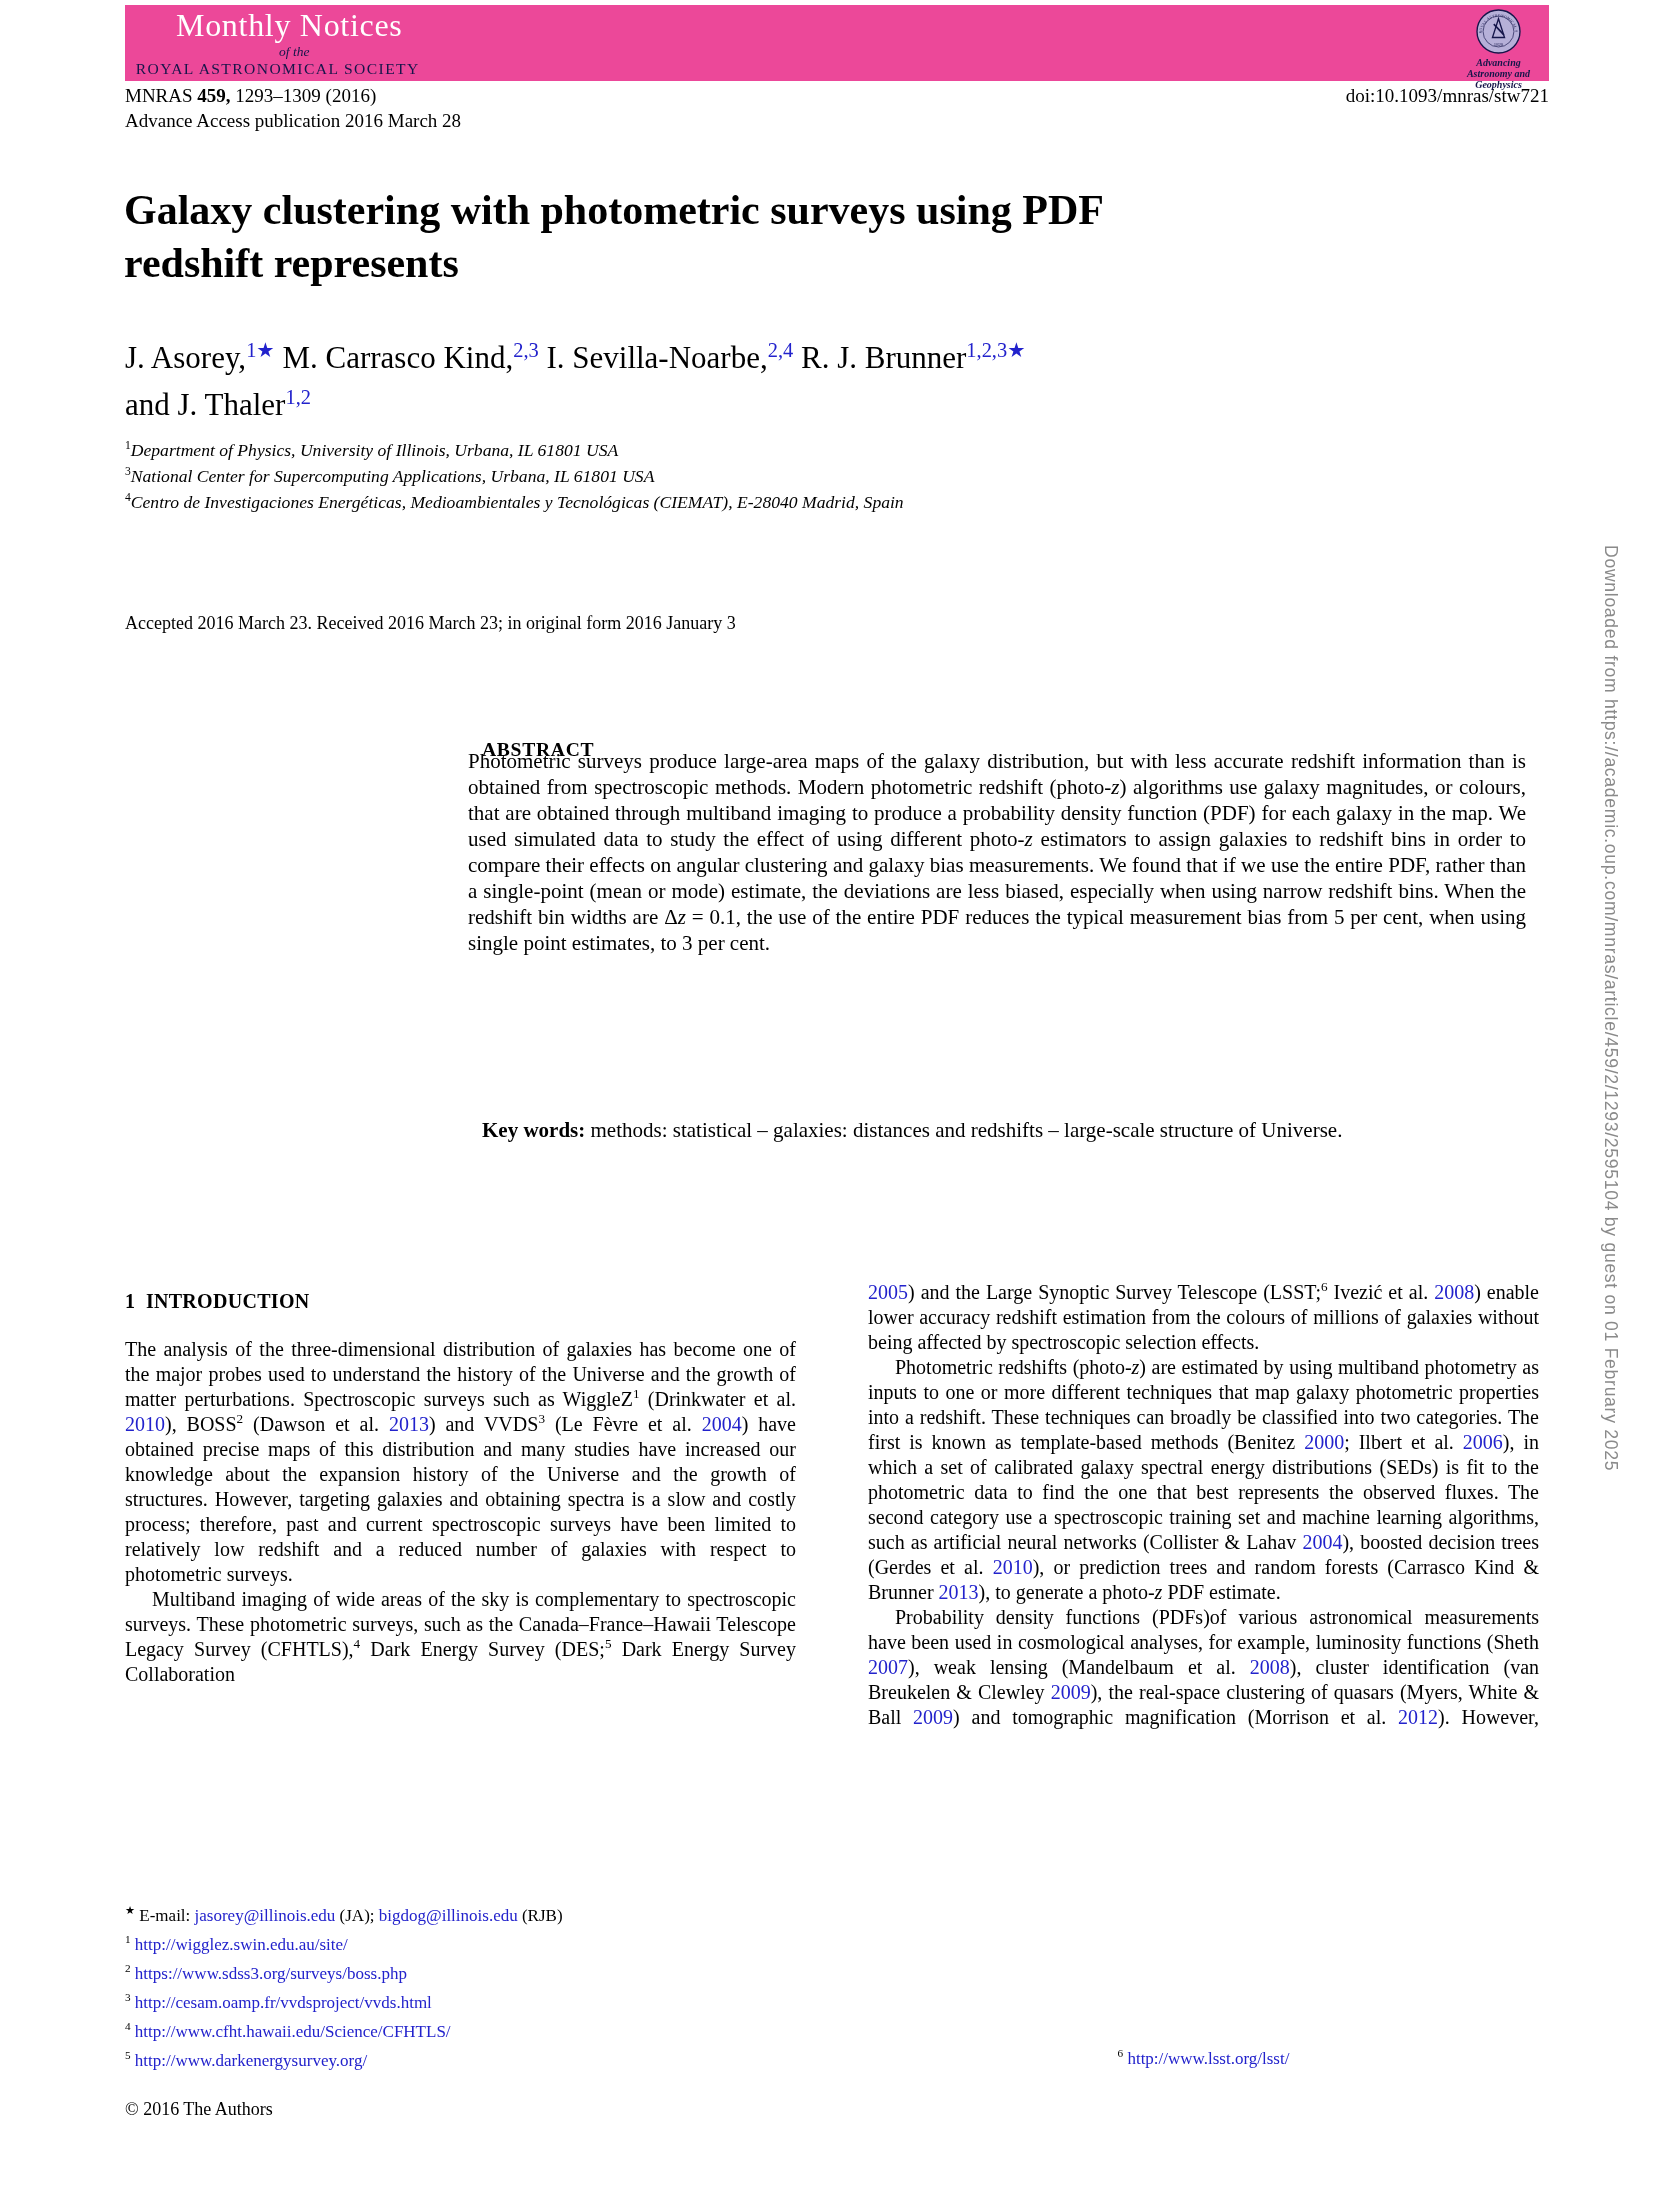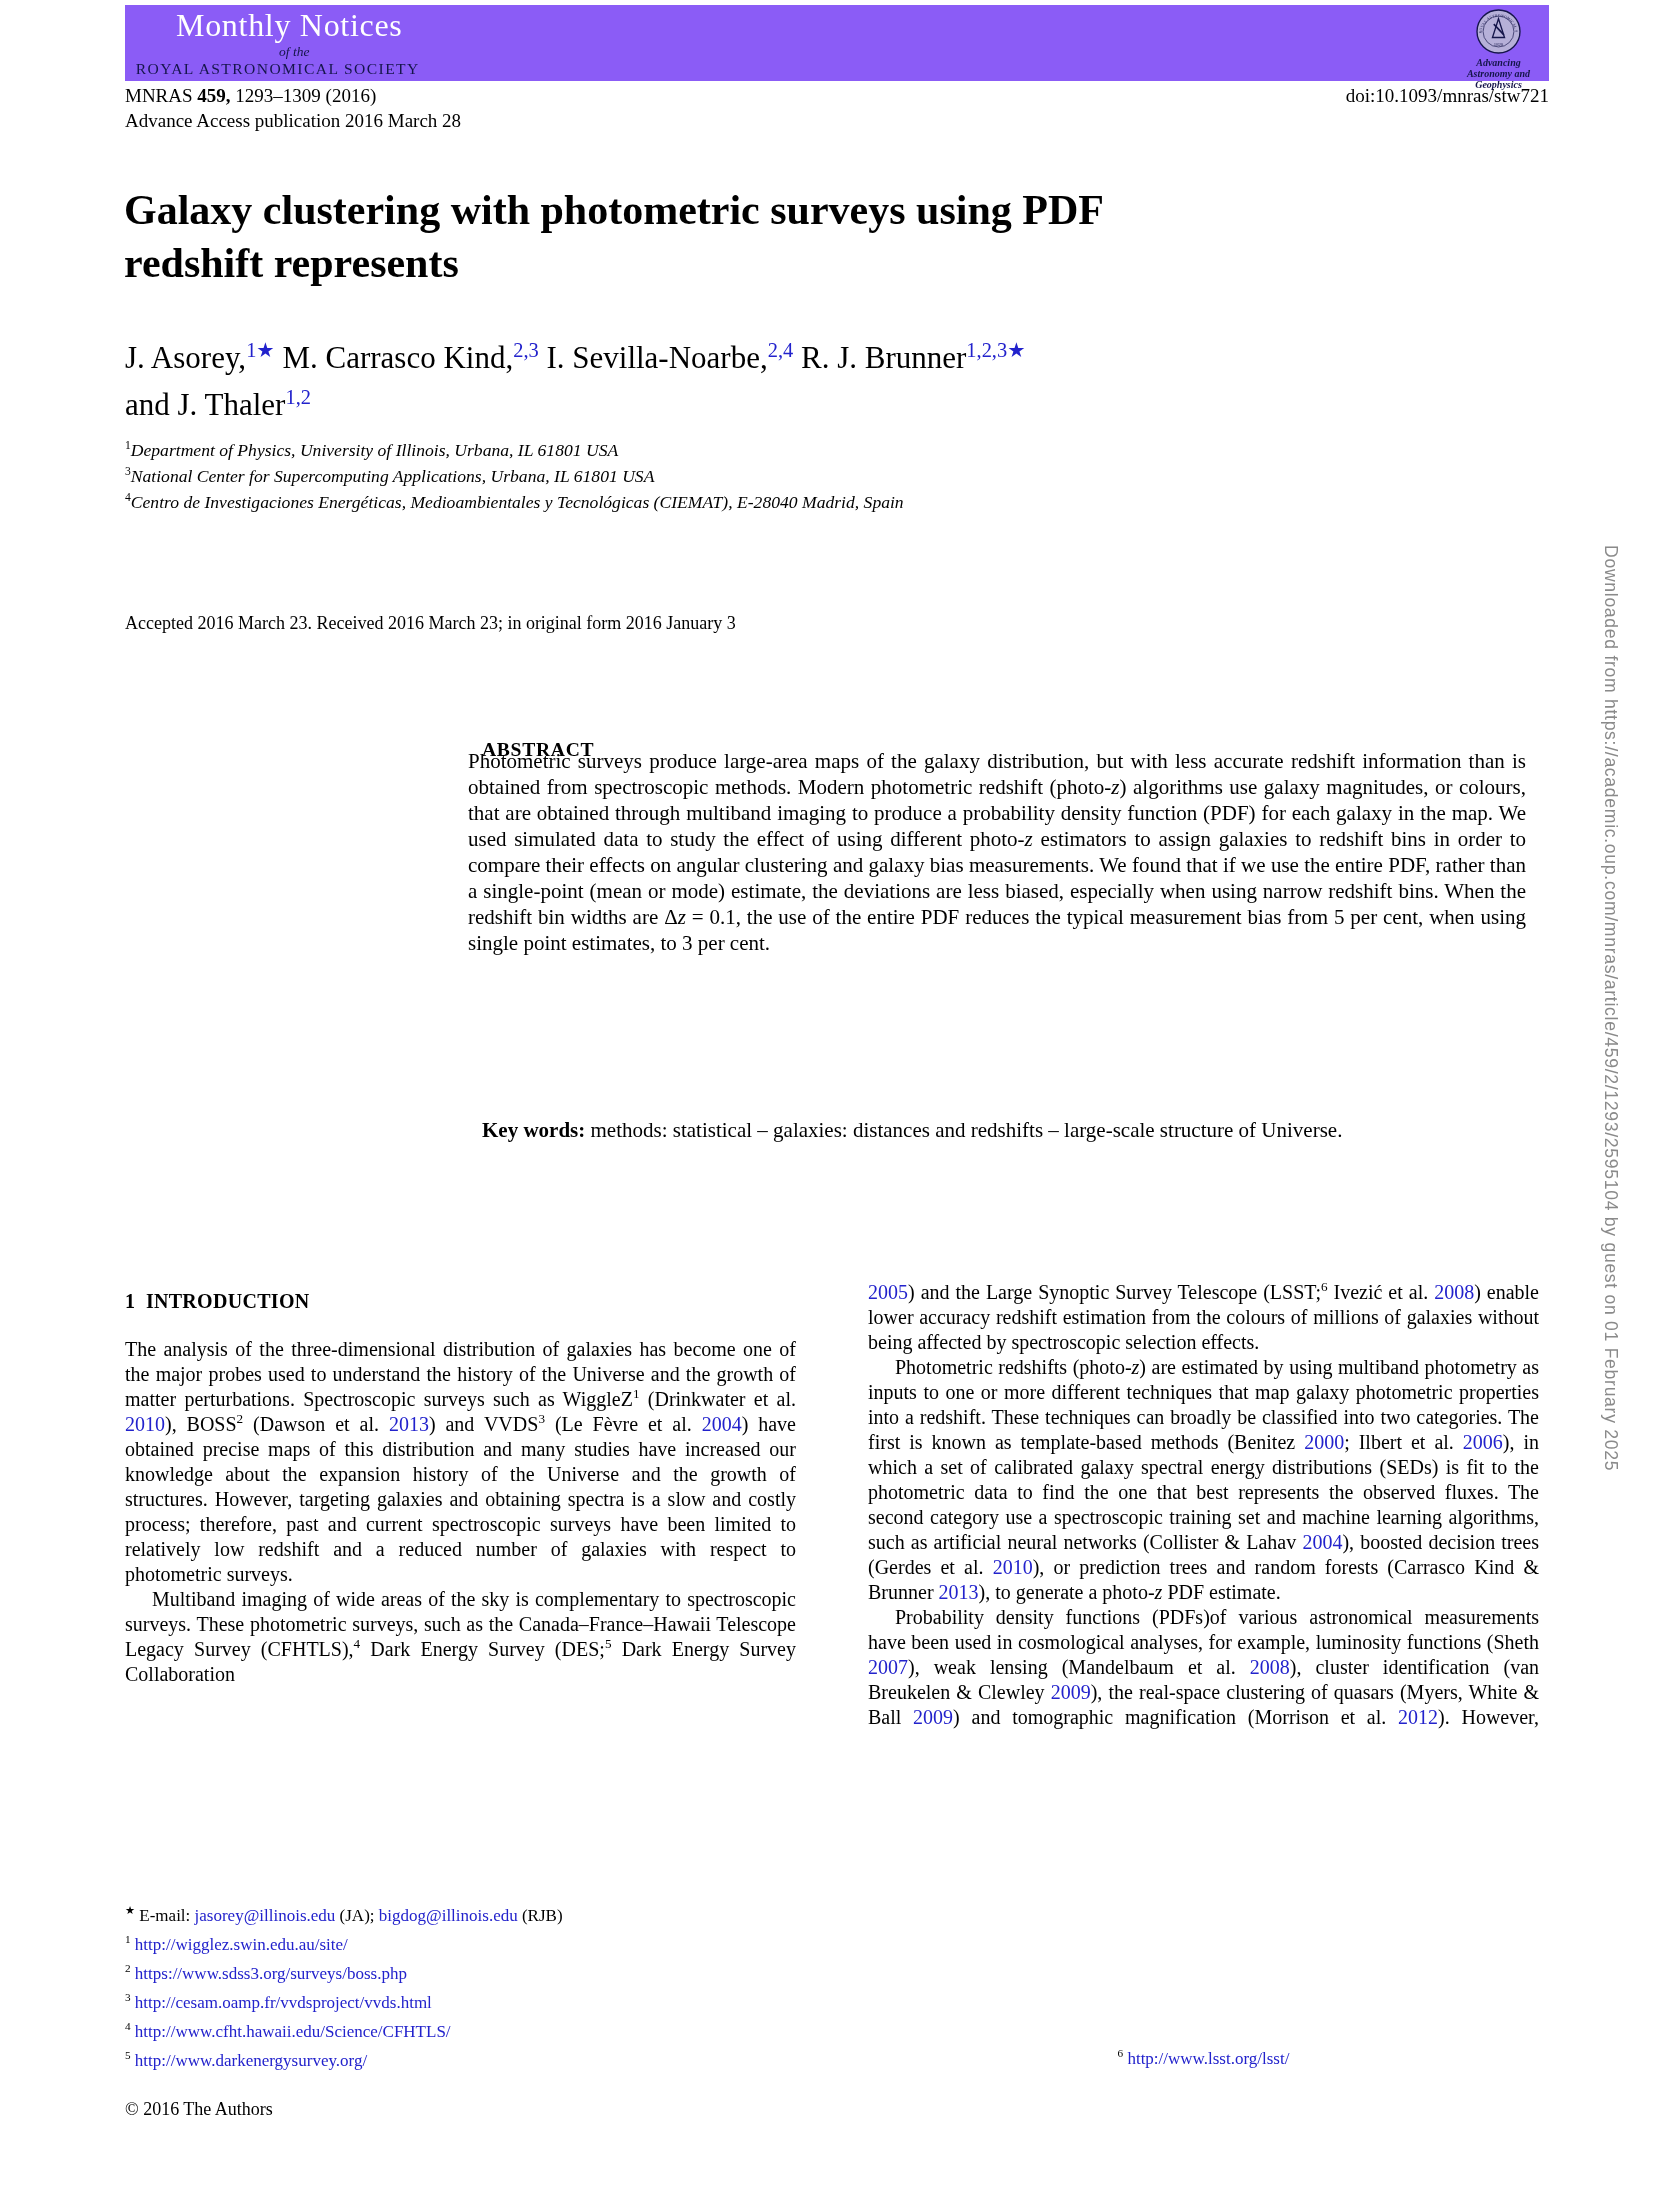--- a/index.html
+++ b/index.html
@@ -10,21 +10,21 @@
   }
   .abs{position:absolute;}
   .it{font-style:italic}
   .bd{font-weight:bold}
   .cite{color:#2222cc}
   .lk{color:#2222cc}
   sup{font-size:66%;line-height:0;vertical-align:super}
   p{margin:0}
 
   
-  .banner{left:125px;top:5.4px;width:1424px;height:76px;background:#8b5cf6;}
+  .banner{left:125px;top:5.4px;width:1424px;height:76px;background:#ec4899;}
   .banner-journal{position:absolute;left:51px;top:1.4px;font-size:32px;color:#fff;letter-spacing:0.7px;}
   .banner-ofthe{position:absolute;left:134px;top:39px;font-size:13.5px;font-style:italic;color:#15154a;margin-left:20px;}
   .banner-society{position:absolute;left:10.8px;top:55px;font-size:15.6px;letter-spacing:1.4px;color:#15154a;}
   .banner-logo{position:absolute;left:1326px;top:2.7px;width:95px;text-align:center;color:#15154a;}
   .logo-motto{font-size:10px;font-weight:bold;font-style:italic;line-height:1.12;color:#15154a;}
 
   
   .hdr-row{left:125px;top:85px;width:1424px;display:flex;justify-content:space-between;font-size:19px;}
   .hdr-advance{left:125px;top:110px;font-size:19px;}
 

